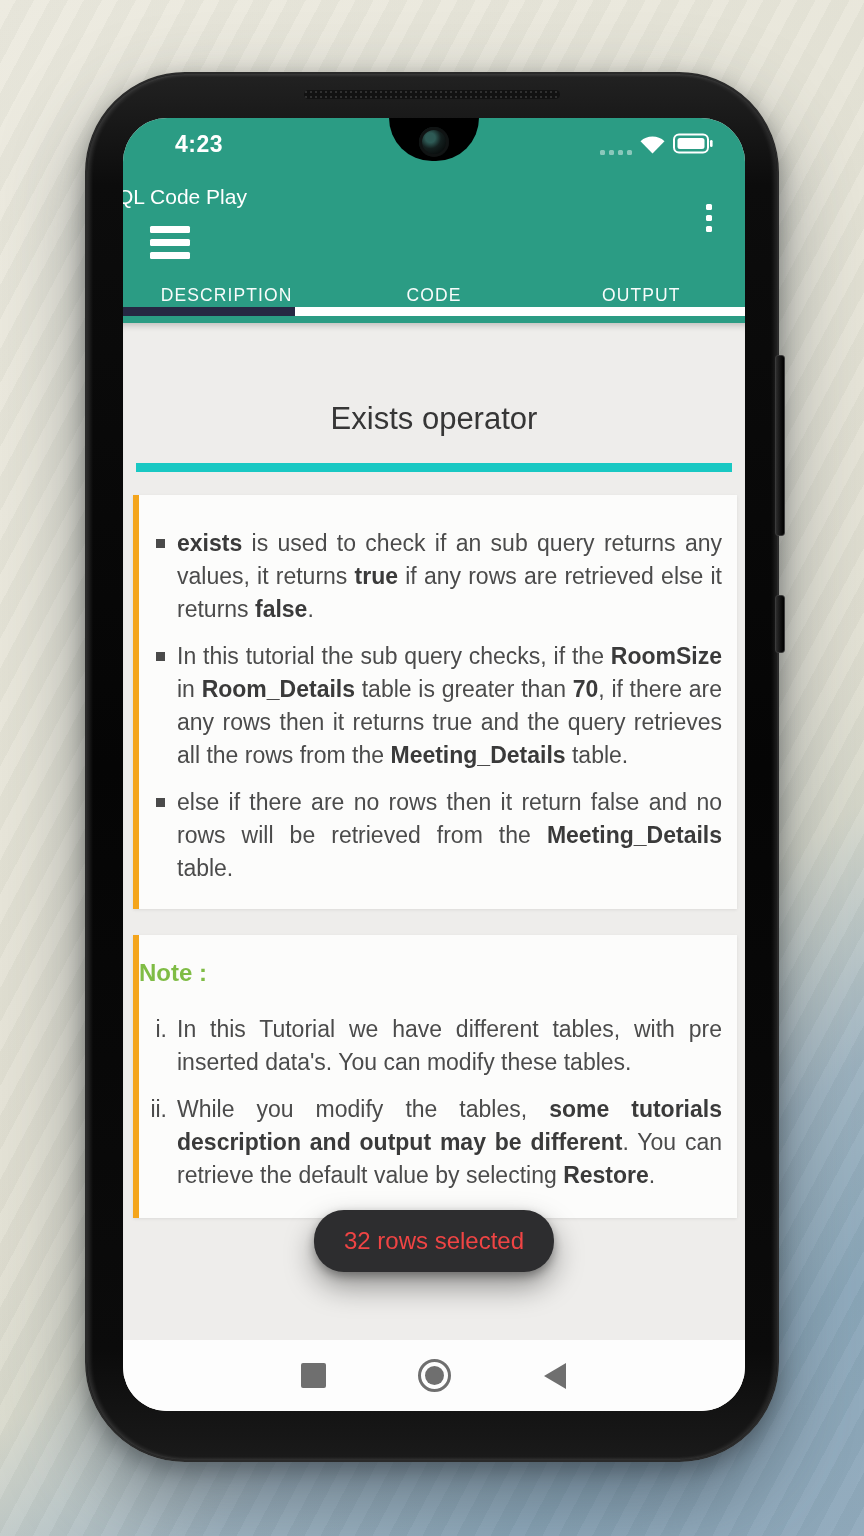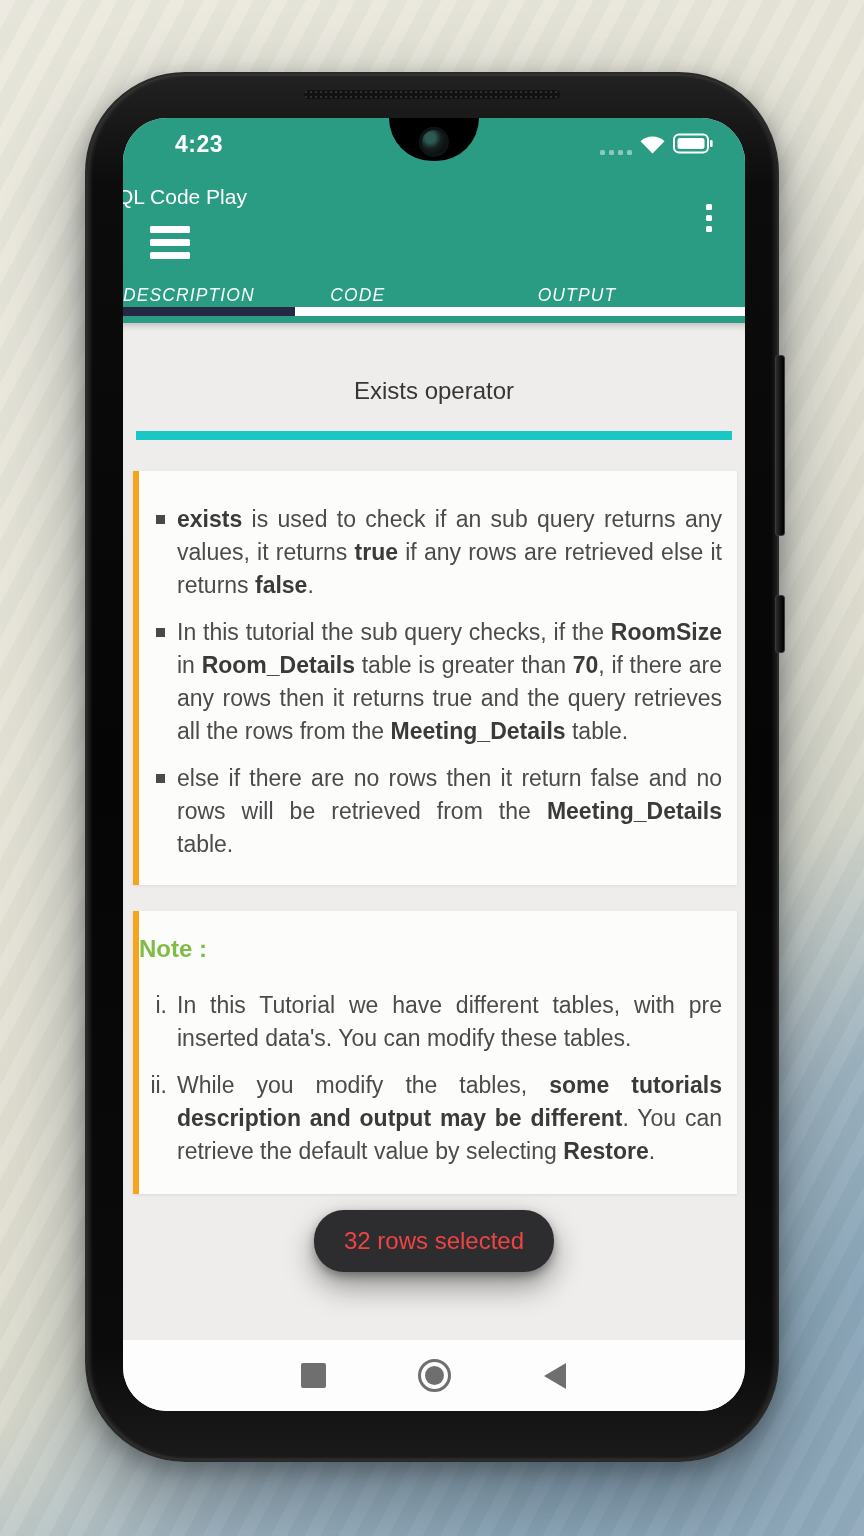--- a/index.html
+++ b/index.html
@@ -46,33 +46,33 @@
   .sicons{position:absolute;right:32px;top:18px;display:flex;align-items:flex-end;gap:8px;height:22px;}
   .sigdots{display:flex;gap:4px;align-items:flex-end;padding-bottom:3px;}
   .sigdots i{width:5px;height:5px;border-radius:1.5px;background:rgba(255,255,255,.45);}
   .app-title{position:absolute;left:0;right:12px;top:67px;text-align:left;
     transform:translateX(-20px);font-size:21px;color:#fff;}
   .kebab{position:absolute;right:29px;top:82px;display:flex;flex-direction:column;gap:5px;padding:4px;cursor:pointer;}
   .kebab i{width:6px;height:6px;border-radius:1.5px;background:#fff;}
   .burger{position:absolute;left:27px;top:108px;display:flex;flex-direction:column;gap:6px;cursor:pointer;}
   .burger i{width:40px;height:7px;border-radius:1.5px;background:#fff;}
   .tabs{position:absolute;left:0;right:0;top:160px;display:flex;}
-  .tab{flex:1;text-align:left;font-size:17.5px;font-weight:500;letter-spacing:1.1px;
-    color:rgba(255,255,255,.97);padding:7px 0 8px;cursor:pointer;font-style:italic;}
+  .tab{flex:1;text-align:center;font-size:17.5px;font-weight:500;letter-spacing:1.1px;
+    color:rgba(255,255,255,.97);padding:7px 0 8px;cursor:pointer;}
   .indicator-row{position:absolute;left:0;right:0;top:189px;height:9px;display:flex;}
   .ind-active{width:172px;background:#262843;}
   .ind-rest{flex:1;background:#ffffff;}
   
   .content{position:absolute;top:205px;left:0;right:0;bottom:0;background:#eeedeb;
     box-shadow:inset 0 7px 7px -5px rgba(0,0,0,.22);}
-  .page-title{margin-top:54px;text-align:center;font-size:24px;color:#363636;}
+  .page-title{margin-top:78px;text-align:center;font-size:31px;color:#363636;}
   .divider{height:9px;margin:26px 13px 0 13px;background:#19c8c3;}
   .card{background:#fcfcfb;border-left:6px solid #f4a51c;margin:0 8px 0 10px;
     box-shadow:0 1px 3px rgba(0,0,0,.08);}
-  .card-bullets{margin-top:31px;padding:32px 15px 24px 0;}
+  .card-bullets{margin-top:23px;padding:32px 15px 24px 0;}
   .blist{margin:0;padding:0;list-style:none;}
   .blist li{position:relative;padding-left:38px;margin-bottom:14px;
     font-size:23px;line-height:33px;color:#4b4b4b;text-align:justify;}
   .blist li:last-child{margin-bottom:0;}
   .blist li::before{content:"";position:absolute;left:17px;top:12px;width:9px;height:9px;background:#4a4a4a;}
   .b{font-weight:bold;color:#3a3a3a;}
   .card-note{margin-top:26px;padding:24px 15px 26px 0;}
   .note-head{color:#7fbc45;font-size:24px;font-weight:bold;}
   .nlist{margin:26px 0 0 0;padding:0;list-style:none;}
   .nlist li{display:flex;margin-bottom:14px;font-size:23px;line-height:33px;color:#4b4b4b;}

